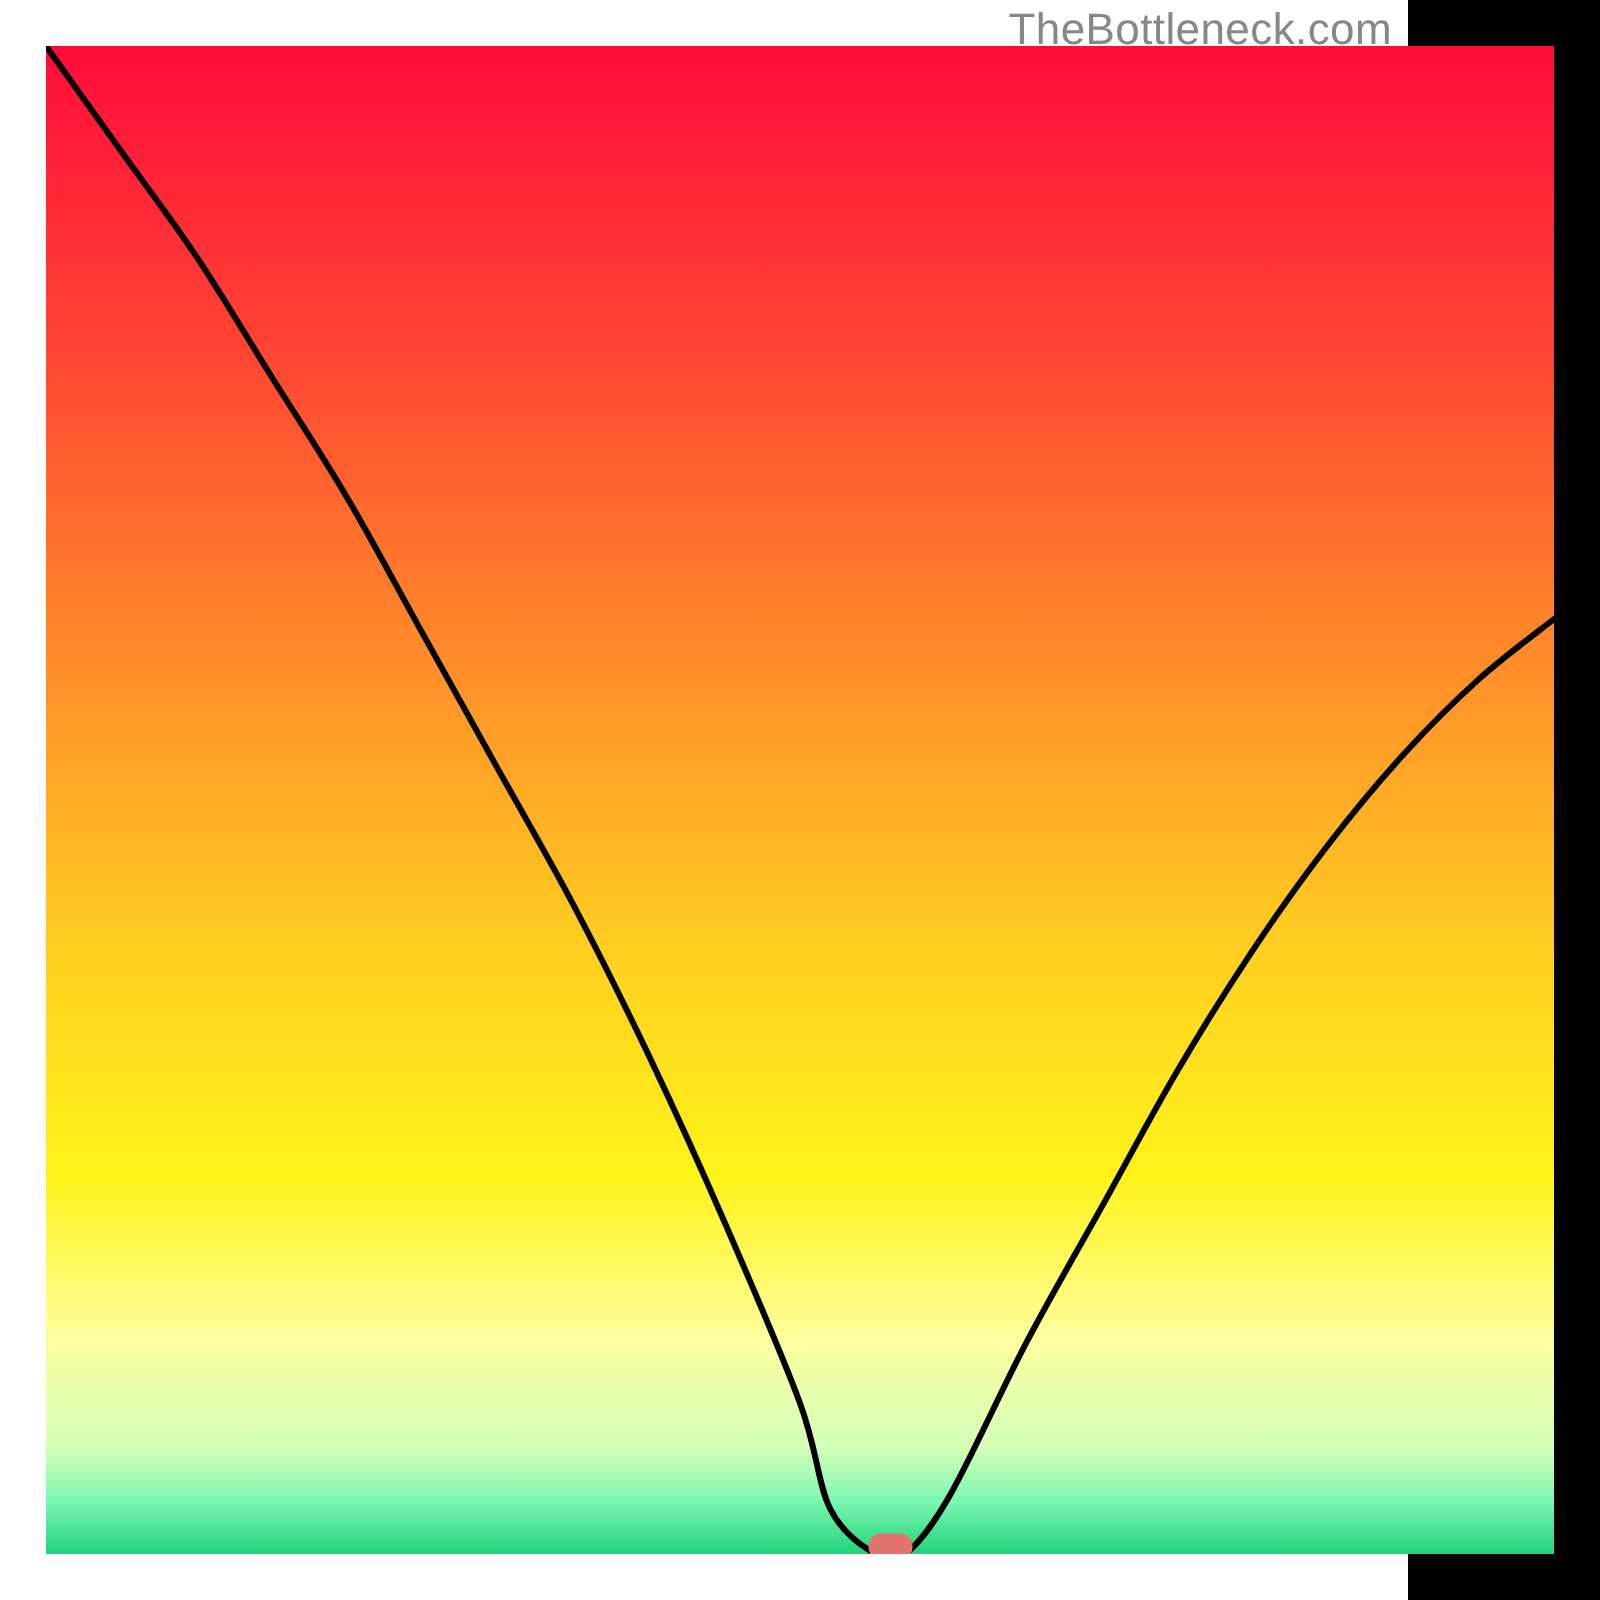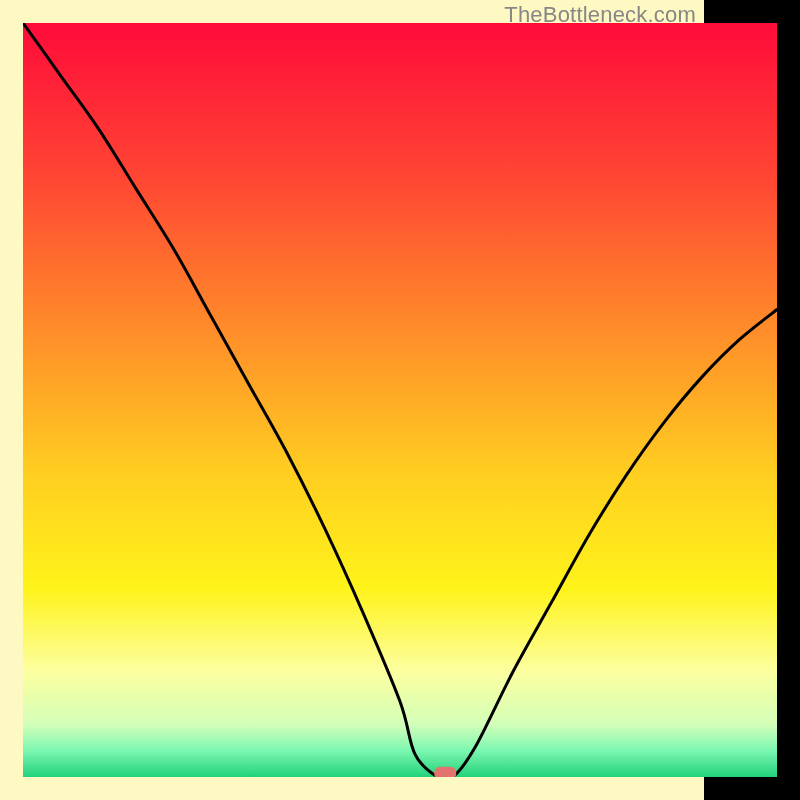--- a/index.html
+++ b/index.html
@@ -7,21 +7,21 @@
     padding: 0;
     width: 800px;
     height: 800px;
     background: #000;
     overflow: hidden;
   }
   .frame {
     position: relative;
     width: 704px;
     height: 800px;
-    background: #fef9c3;
+    background: #ffffff;
   }
   .plot-area {
     position: absolute;
     left: 23px;
     top: 23px;
     width: 754px;
     height: 754px;
   }
   .watermark {
     position: absolute;

